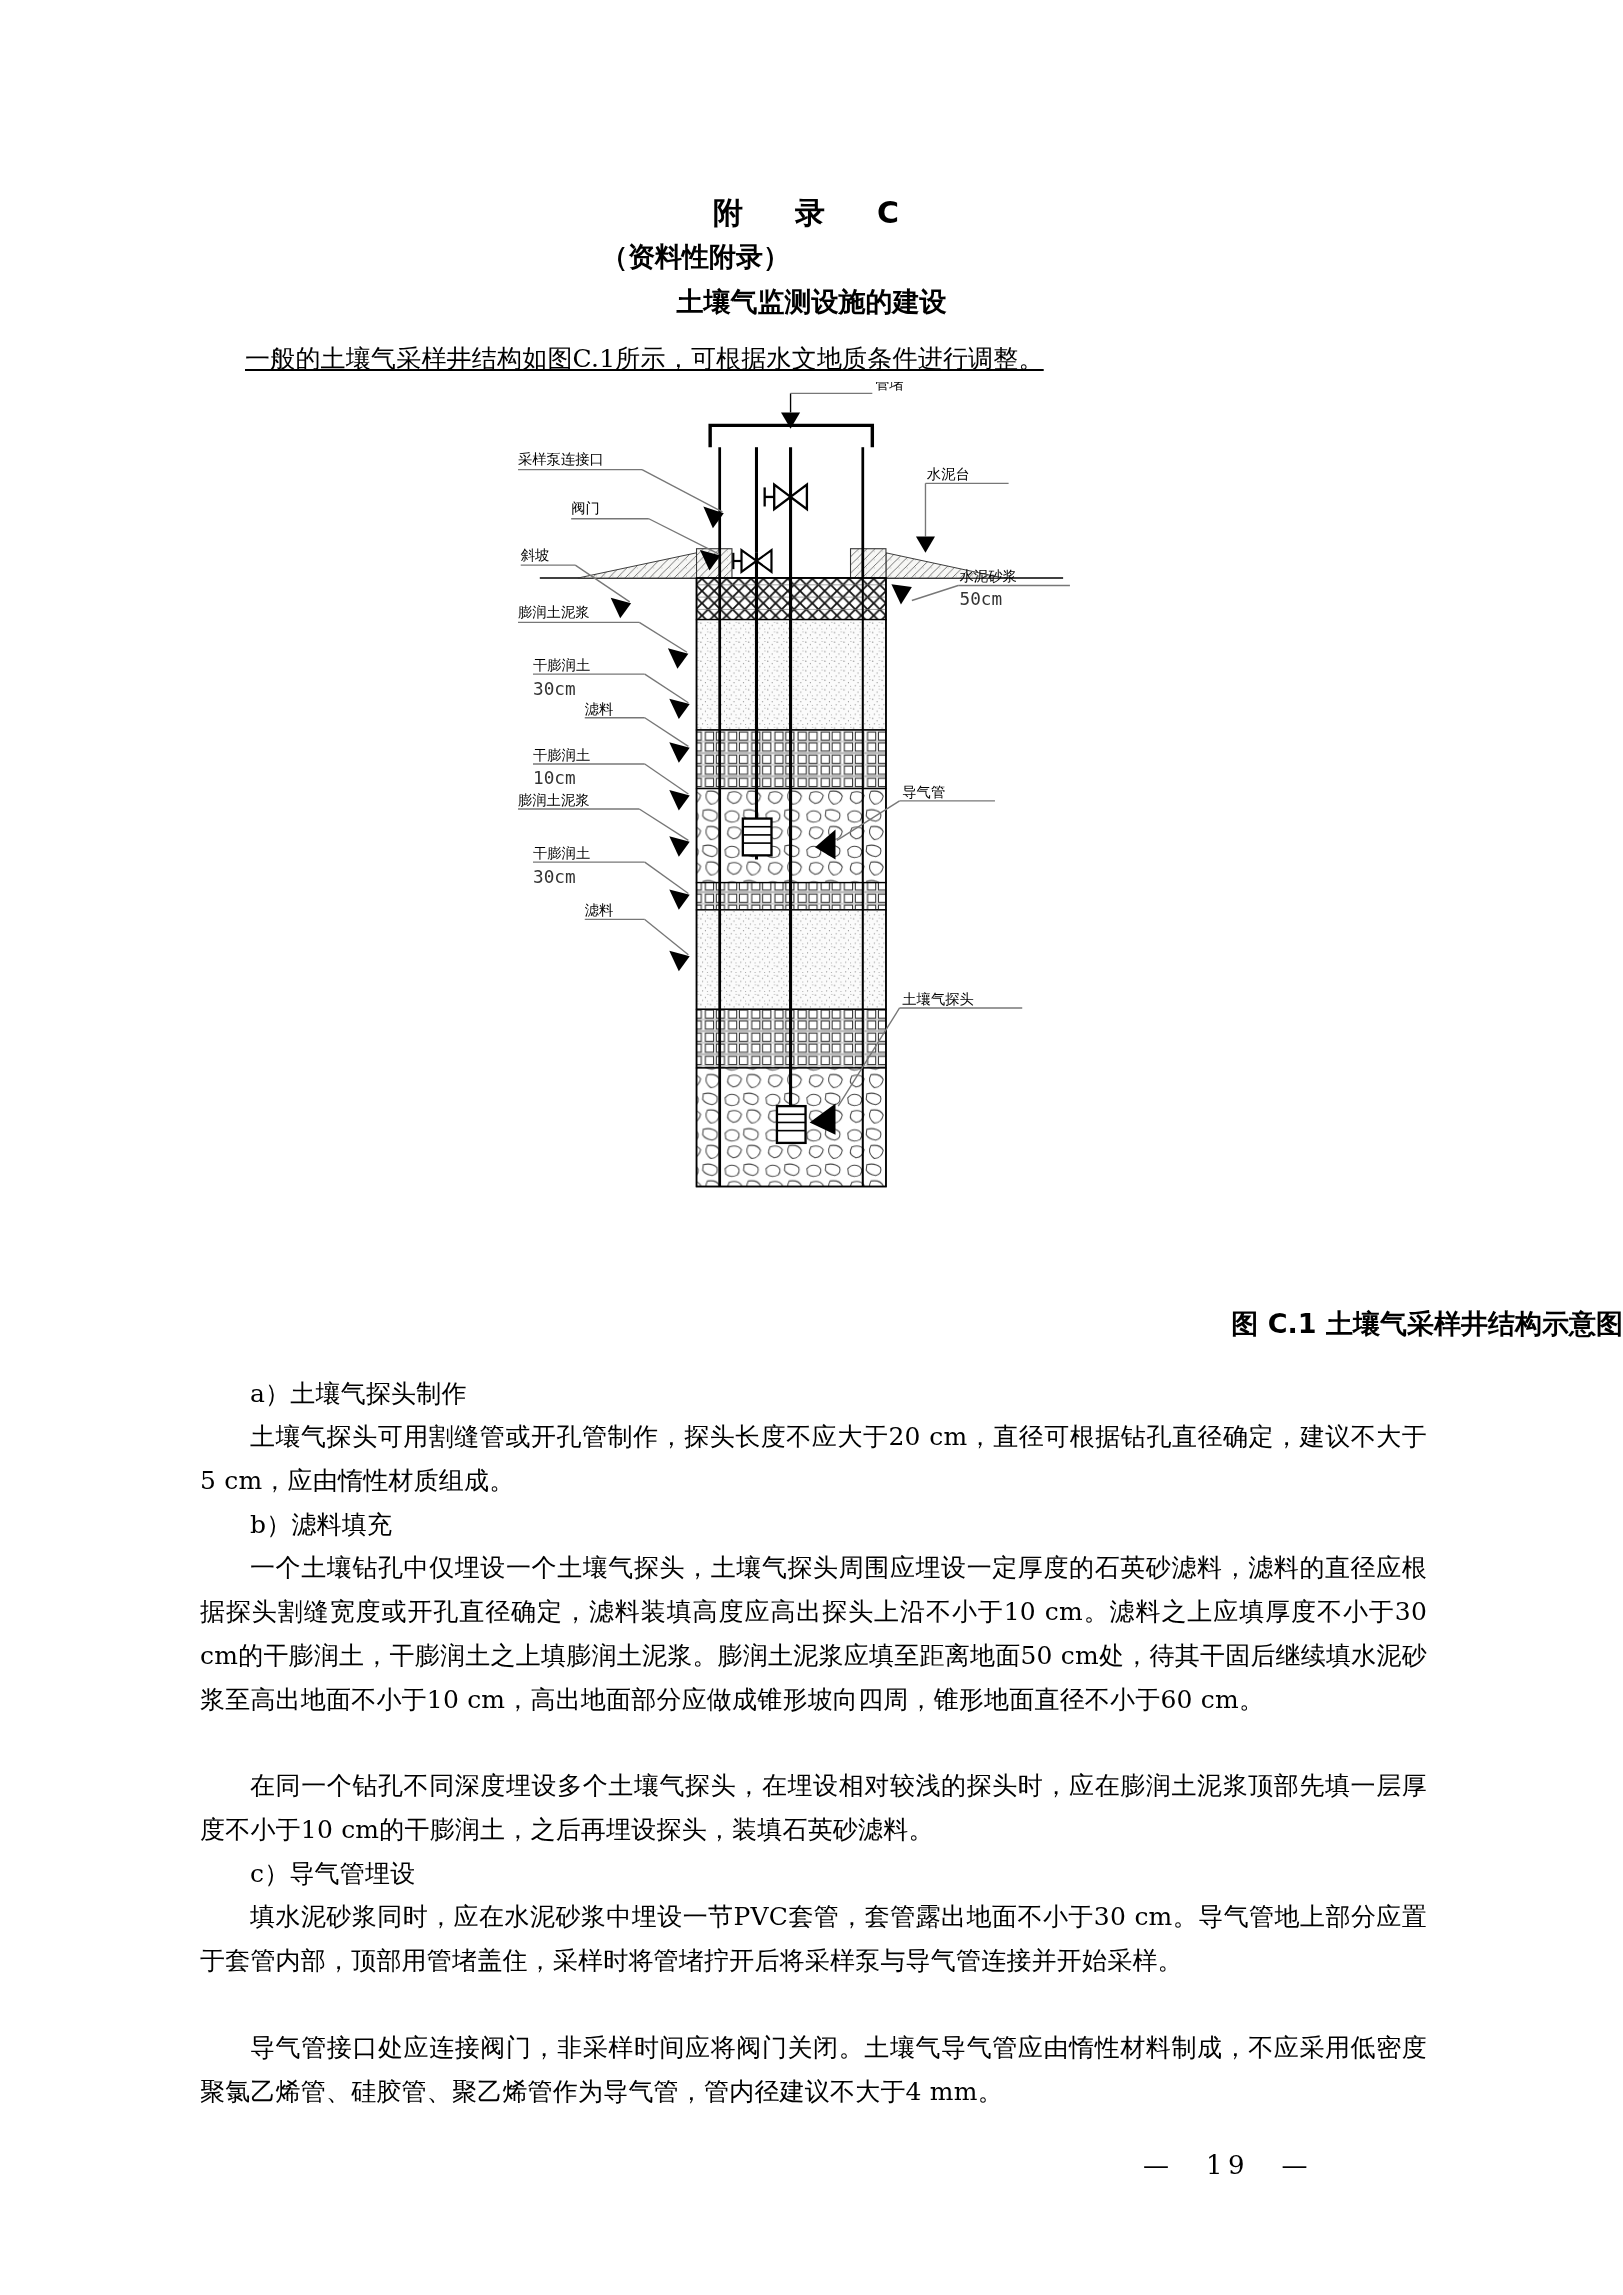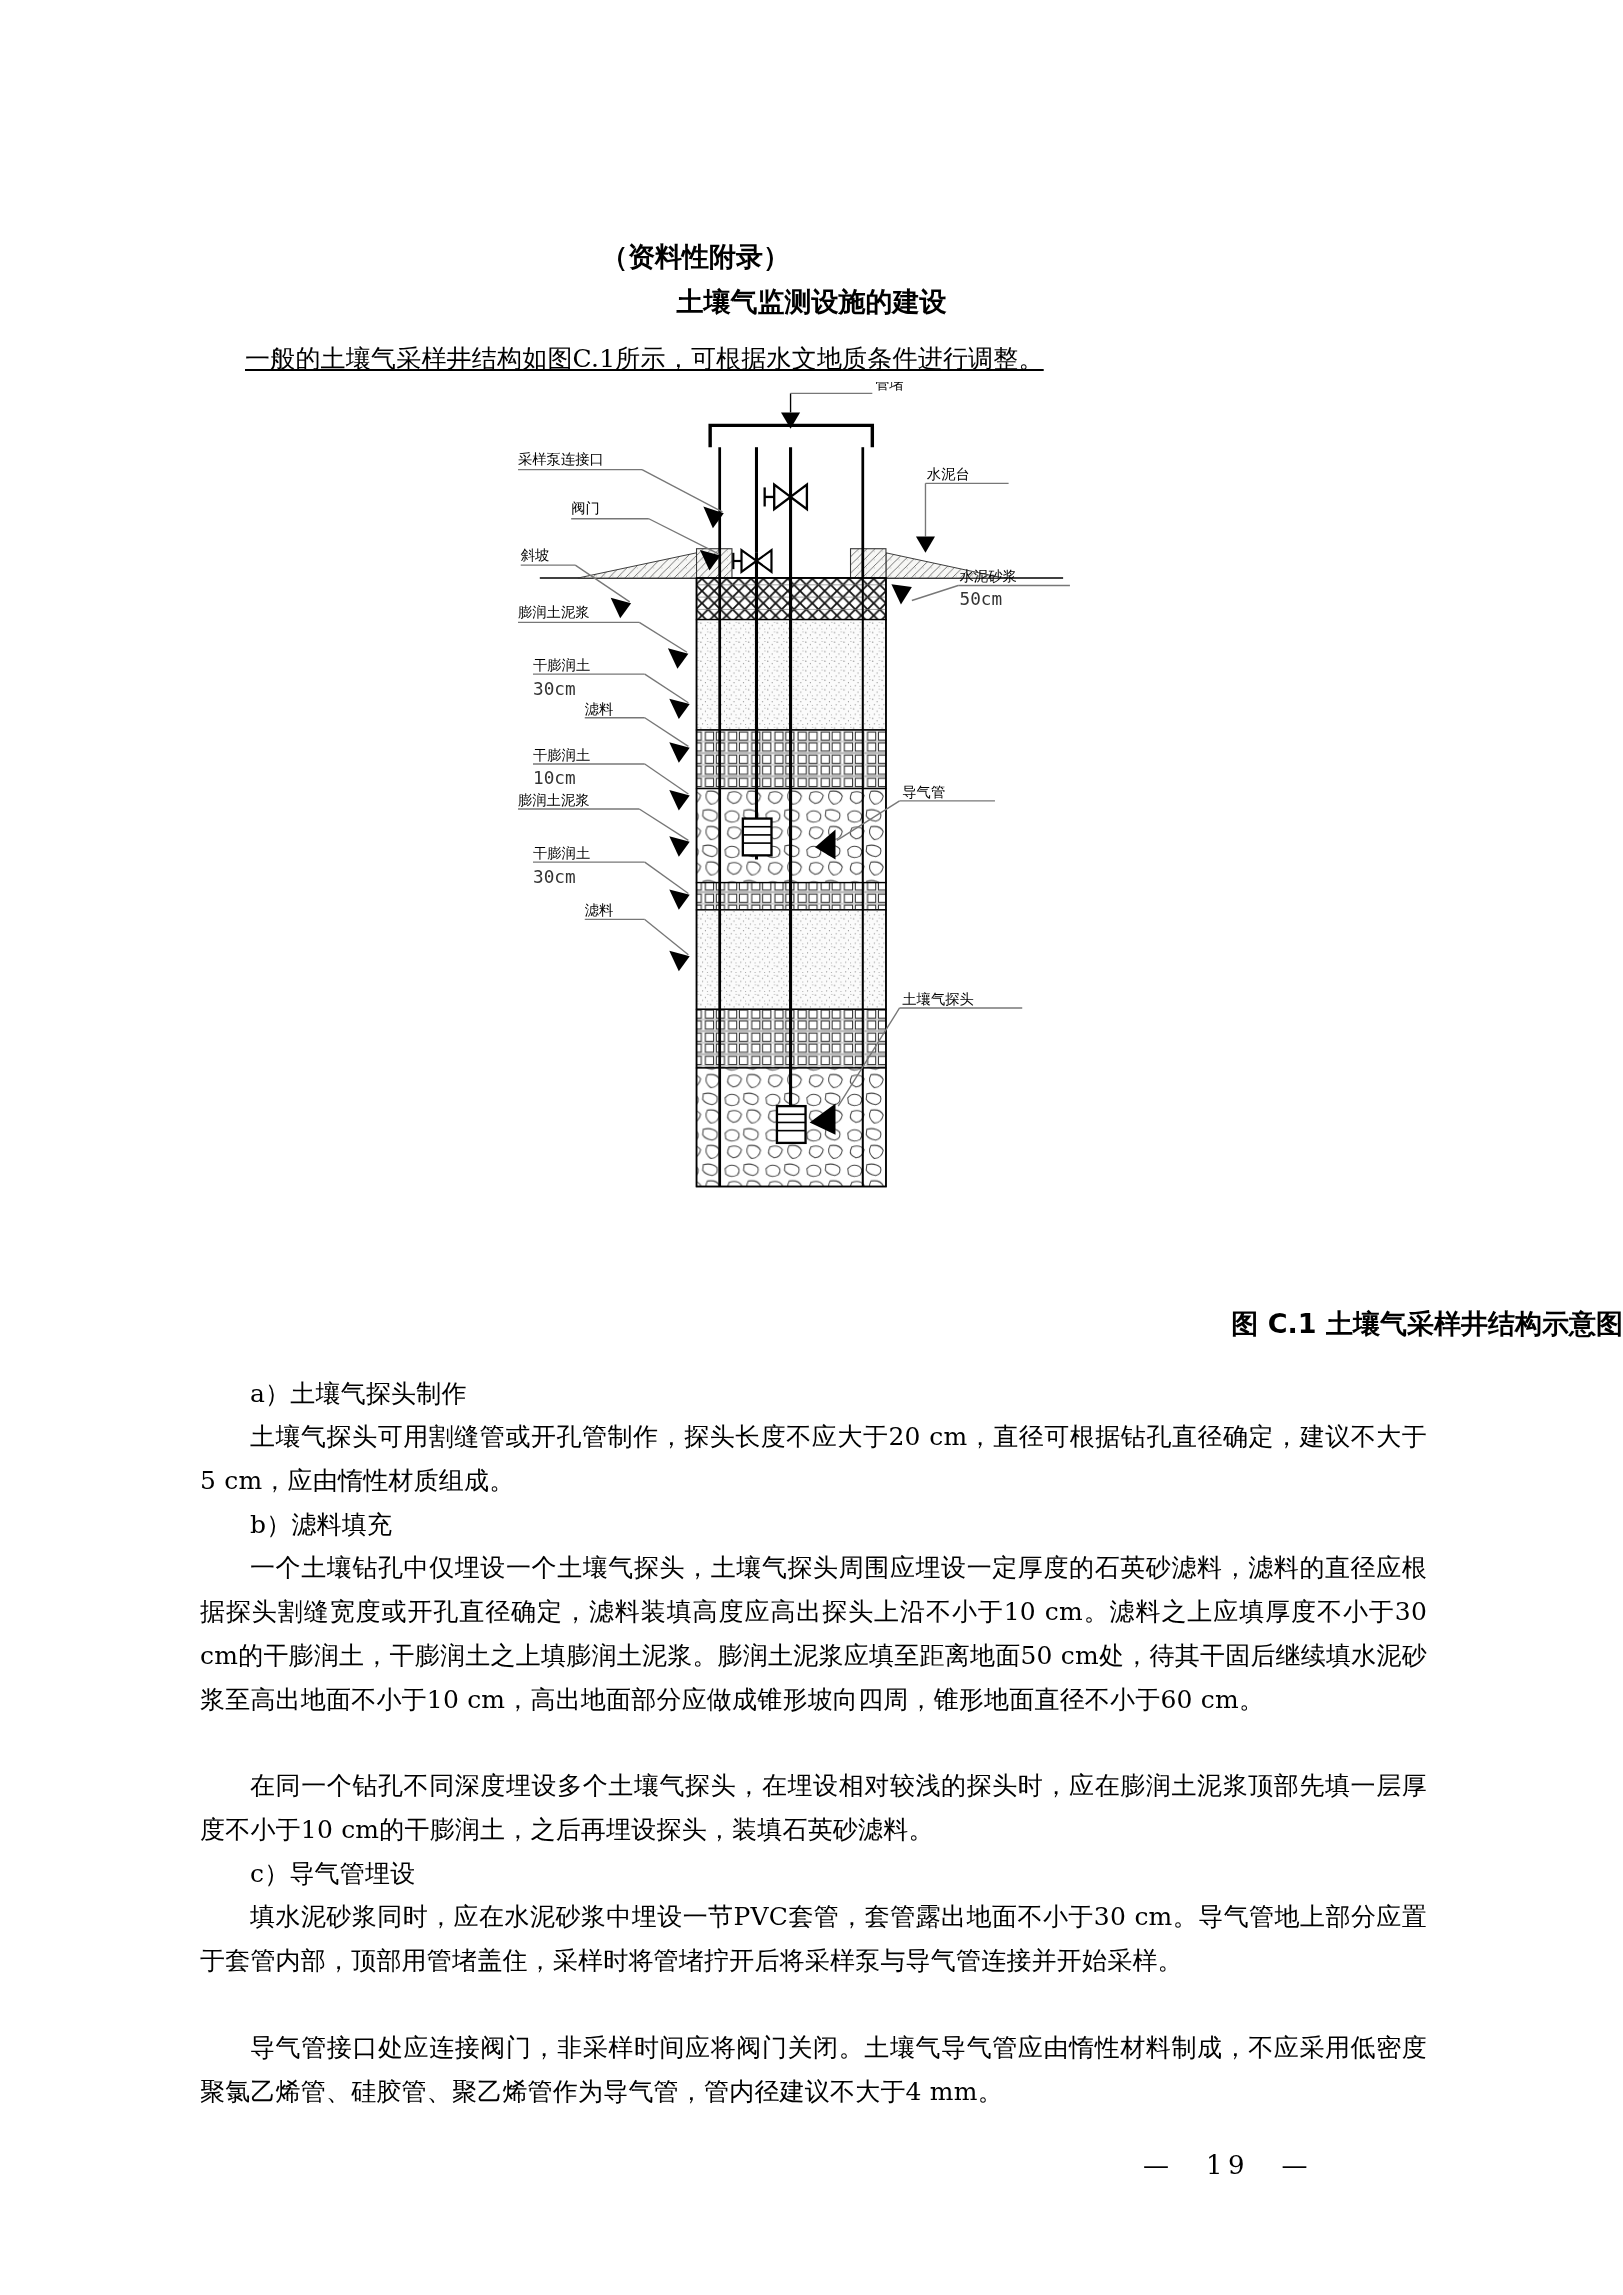--- a/index.html
+++ b/index.html
@@ -115,20 +115,21 @@
     font-family: "DejaVu Sans Mono", "Liberation Mono", monospace;
     font-size: 26px;
     fill: #333;
   }
 </style>
 </head>
 <body>
 
 <div class="page">
 
+  <div class="appendix-title">附　录　C</div>
   <div class="appendix-sub">（资料性附录）</div>
   <div class="appendix-name">土壤气监测设施的建设</div>
 
   <div class="para intro">一般的土壤气采样井结构如图C.1所示，可根据水文地质条件进行调整。</div>
 
   <div class="figure">
     <svg width="586" height="914" viewBox="0 0 860 1340" xmlns="http://www.w3.org/2000/svg">
       <defs>
 
         <pattern id="pat-slurry" width="18" height="18" patternUnits="userSpaceOnUse">

